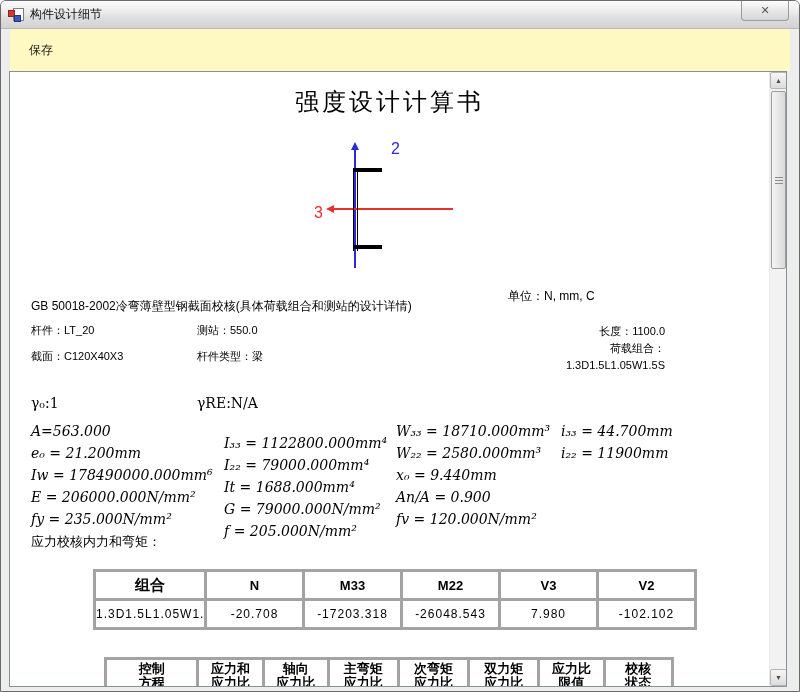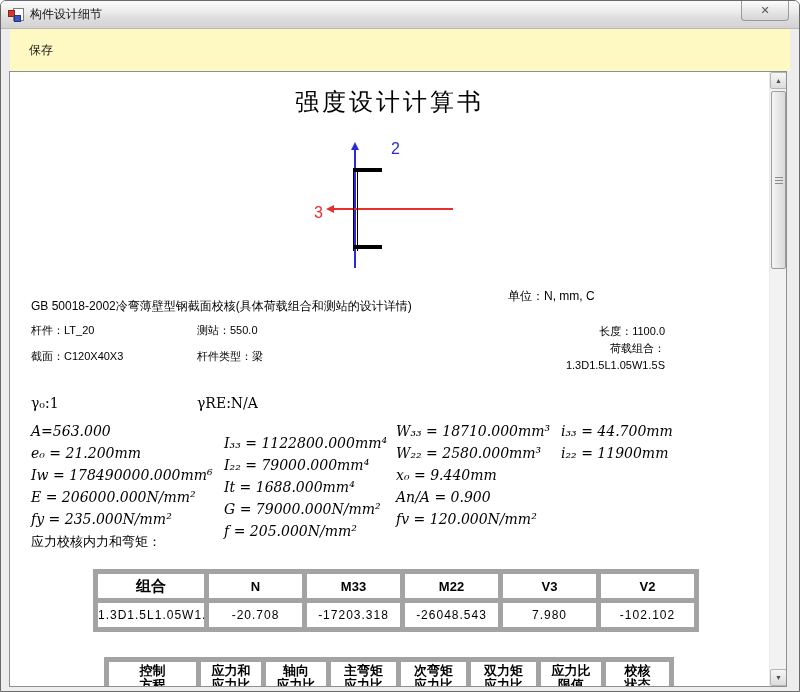--- a/index.html
+++ b/index.html
@@ -89,21 +89,21 @@
     font-family:"DejaVu Serif","Liberation Serif",serif; font-size:14px; line-height:22px; white-space:nowrap; }
   .pc1{ left:21px; }
   .pc2{ left:214px;margin-top:12px; }
   .pc3{ left:386px; }
   .pc4{ left:551px; }
 
   .forces-heading{ position:absolute; left:21px; top:461px; font-size:13px; }
 
   
   table{ border-collapse:collapse; table-layout:fixed; }
-  td,th{ border:5px solid #a3a3a3; text-align:center; vertical-align:middle; overflow:hidden; }
+  td,th{ border:3px solid #a3a3a3; text-align:center; vertical-align:middle; overflow:hidden; }
 
   .forces-table{ position:absolute; left:83px; top:497px; width:601px; }
   .forces-table th{ height:29px; font-size:13px; font-weight:bold; }
   .forces-table th.combo-h{ font-size:15px; }
   .forces-table td{ height:29px; font-size:12px; letter-spacing:1px; }
 
   .check-table{ position:absolute; left:94px; top:585px; width:570px; }
   .check-table th{ height:34px; font-size:13px; font-weight:bold; line-height:14px; padding:2px 0; }
 
   

